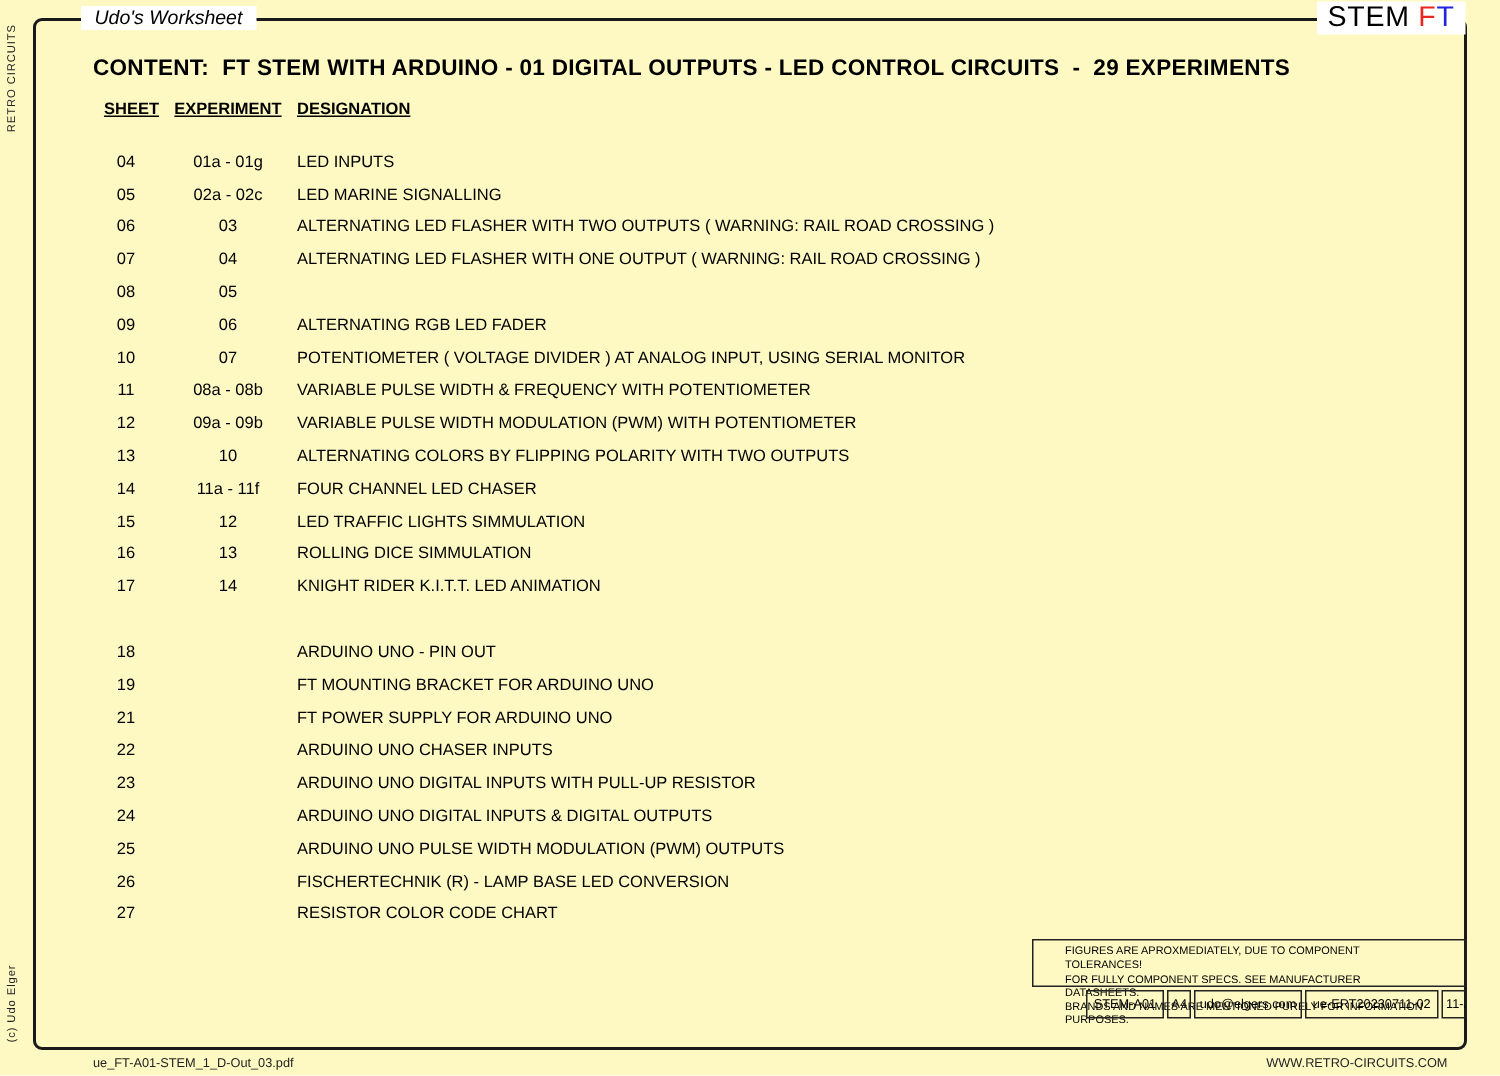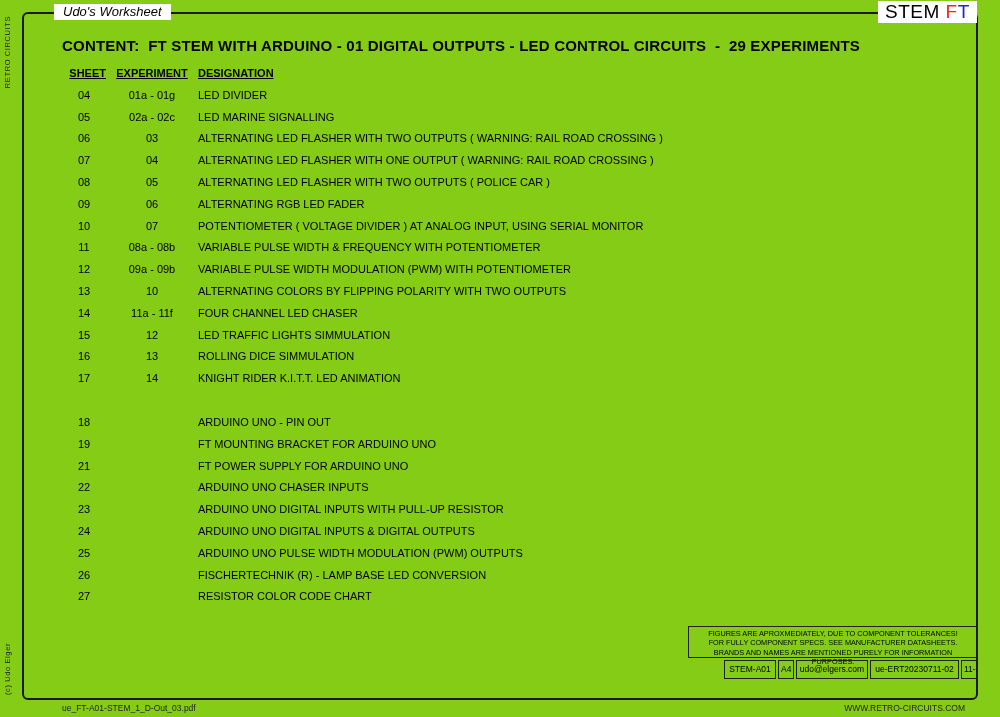--- a/index.html
+++ b/index.html
@@ -1,18 +1,18 @@
 <!DOCTYPE html>
 <html><head>
 <meta charset="utf-8">
 <style>
   * { margin:0; padding:0; box-sizing:border-box; }
   html,body { width:1000px; height:717px; background:#fff; overflow:hidden;
               font-family:"Liberation Sans", sans-serif; color:#000; }
-  .page { position:relative; width:1000px; height:717px; background:#84cc16; }
+  .page { position:relative; width:1000px; height:717px; background:#fef9c3; }
 
   .frame { position:absolute; left:22px; top:12px; width:956px; height:688px;
            border:2px solid #1a1a1a; border-radius:6px; }
 
   .vlabel { position:absolute; writing-mode:vertical-rl; transform:rotate(180deg);
             font-size:7.5px; letter-spacing:0.6px; color:#222; }
   .vlabel.top { left:3px; top:16px; }
   .vlabel.bottom { left:3px; top:643px; }
 
   .worksheet-label { position:absolute; left:54px; top:4px; background:#fff;
@@ -23,29 +23,29 @@
 
   .doc-title { position:absolute; left:62px; top:37px; font-size:15px; font-weight:bold;
                letter-spacing:0.2px; white-space:pre; }
 
   .table { position:absolute; left:62px; top:66px; width:640px; font-size:11px; }
   .thead { display:flex; font-weight:bold; line-height:14px; }
   .thead span { text-decoration:underline; }
   .h-sheet { width:44px; text-align:right; }
   .h-exp   { width:84px; margin-left:4px; text-align:center; }
   .h-des   { margin-left:4px; }
-  .tbody { margin-top:4px; }
+  .tbody { margin-top:17px; }
   .trow { display:flex; height:21.8px; align-items:center; }
   .c-sheet { width:44px; text-align:center; }
   .c-exp   { width:84px; margin-left:4px; text-align:center; }
   .c-des   { margin-left:4px; white-space:pre; }
   .tgap { height:22px; }
 
   .title-block { position:absolute; left:688px; top:626px; width:290px; font-size:8.5px; }
-  .disclaimer { border:1px solid #222; padding:2px 4px; text-align:center;
+  .disclaimer { border:1px solid #222; padding:2px 21px; 
                 font-size:7.3px; line-height:9.3px; height:32px; }
   .tb-row { display:flex; gap:2px; margin-top:2px;margin-left:36px; }
   .tb-cell { border:1px solid #222; height:19px; line-height:17px; text-align:center;
              padding:0 2px; white-space:nowrap; overflow:hidden; }
   .w-doc  { width:52px; }
   .w-size { width:16px; }
   .w-mail { width:72px; }
   .w-ref  { width:89px; }
   .w-date { flex:1; }
   .w-num  { width:54px; }
@@ -74,41 +74,40 @@
   <div class="table">
     <div class="thead">
       <span class="h-sheet">SHEET</span>
       <span class="h-exp">EXPERIMENT</span>
       <span class="h-des">DESIGNATION</span>
     </div>
     <div class="tbody">
         <div class="trow">
           <span class="c-sheet">04</span>
           <span class="c-exp">01a - 01g</span>
-          <span class="c-des">LED DIVIDER</span>
+          <span class="c-des">LED INPUTS</span>
         </div>
         <div class="trow">
           <span class="c-sheet">05</span>
           <span class="c-exp">02a - 02c</span>
           <span class="c-des">LED MARINE SIGNALLING</span>
         </div>
         <div class="trow">
           <span class="c-sheet">06</span>
           <span class="c-exp">03</span>
           <span class="c-des">ALTERNATING LED FLASHER WITH TWO OUTPUTS ( WARNING: RAIL ROAD CROSSING )</span>
         </div>
         <div class="trow">
           <span class="c-sheet">07</span>
           <span class="c-exp">04</span>
           <span class="c-des">ALTERNATING LED FLASHER WITH ONE OUTPUT ( WARNING: RAIL ROAD CROSSING )</span>
         </div>
         <div class="trow">
           <span class="c-sheet">08</span>
           <span class="c-exp">05</span>
-          <span class="c-des">ALTERNATING LED FLASHER WITH TWO OUTPUTS ( POLICE CAR )</span>
         </div>
         <div class="trow">
           <span class="c-sheet">09</span>
           <span class="c-exp">06</span>
           <span class="c-des">ALTERNATING RGB LED FADER</span>
         </div>
         <div class="trow">
           <span class="c-sheet">10</span>
           <span class="c-exp">07</span>
           <span class="c-des">POTENTIOMETER ( VOLTAGE DIVIDER ) AT ANALOG INPUT, USING SERIAL MONITOR</span>

